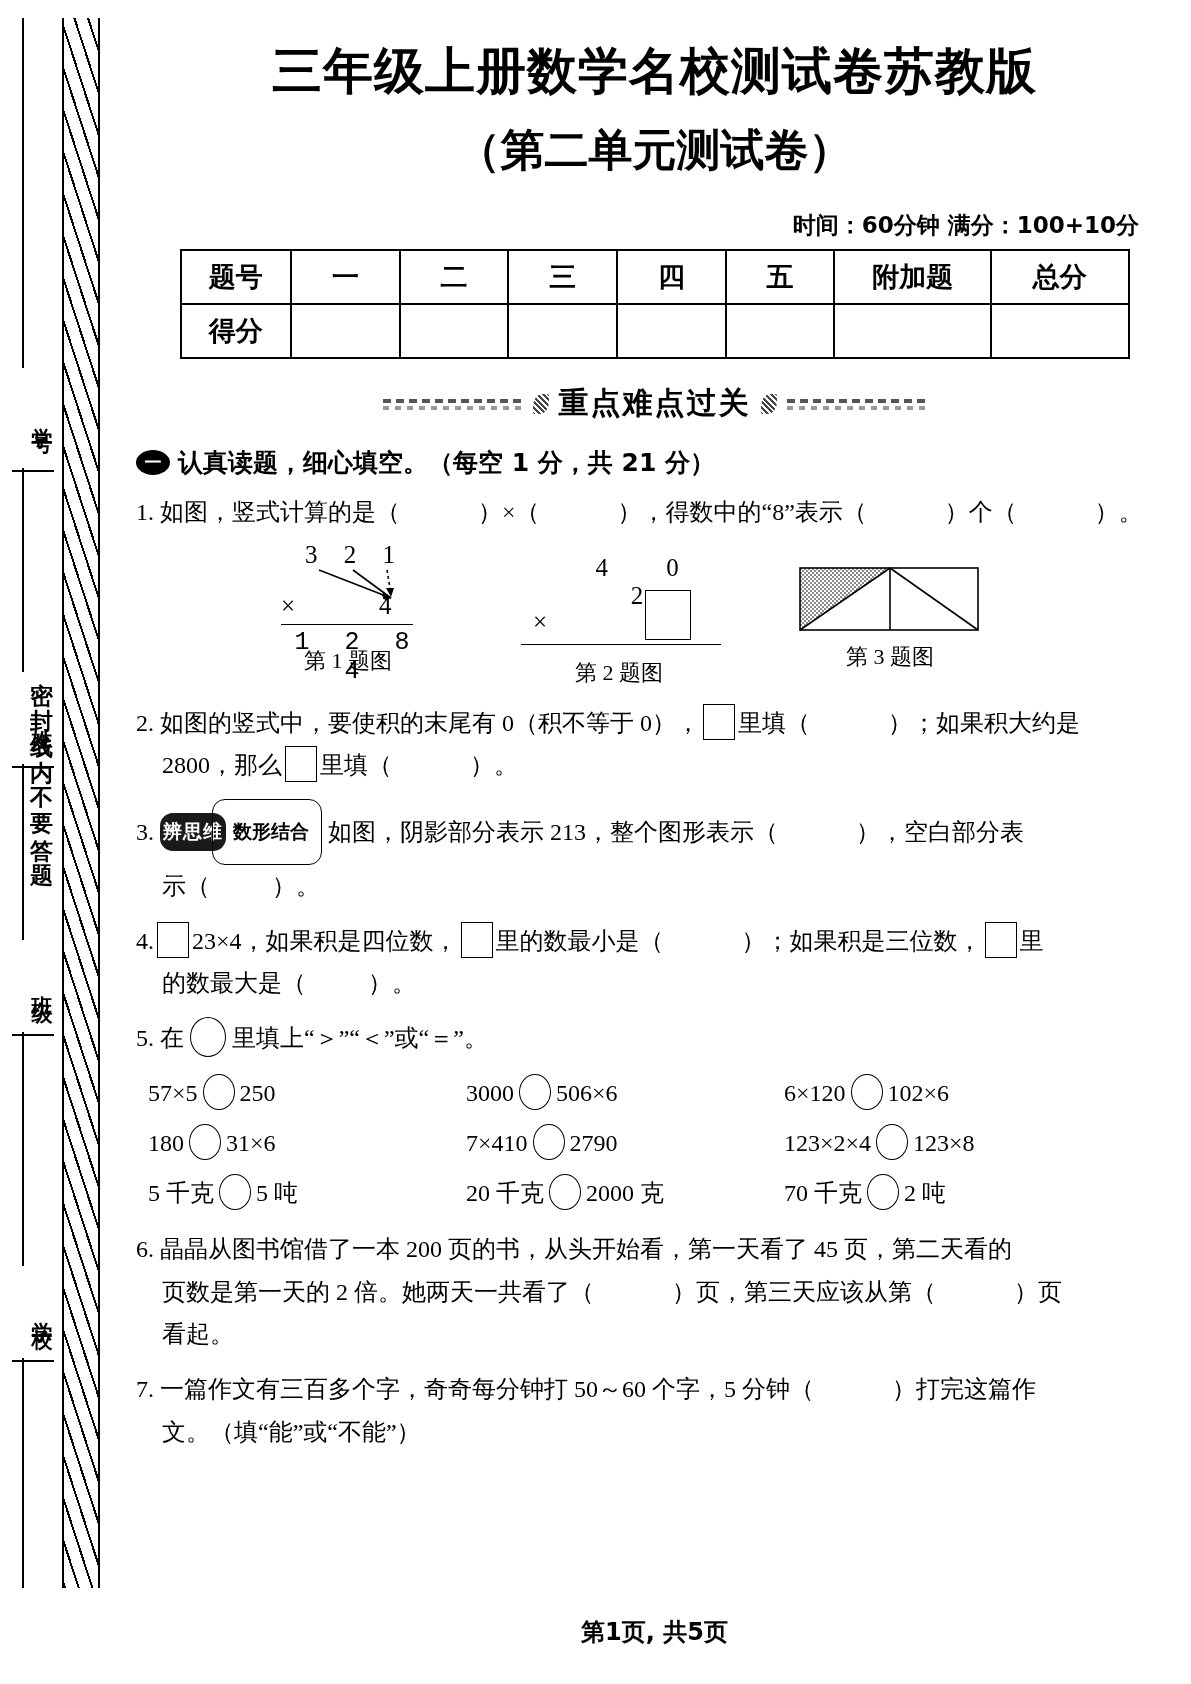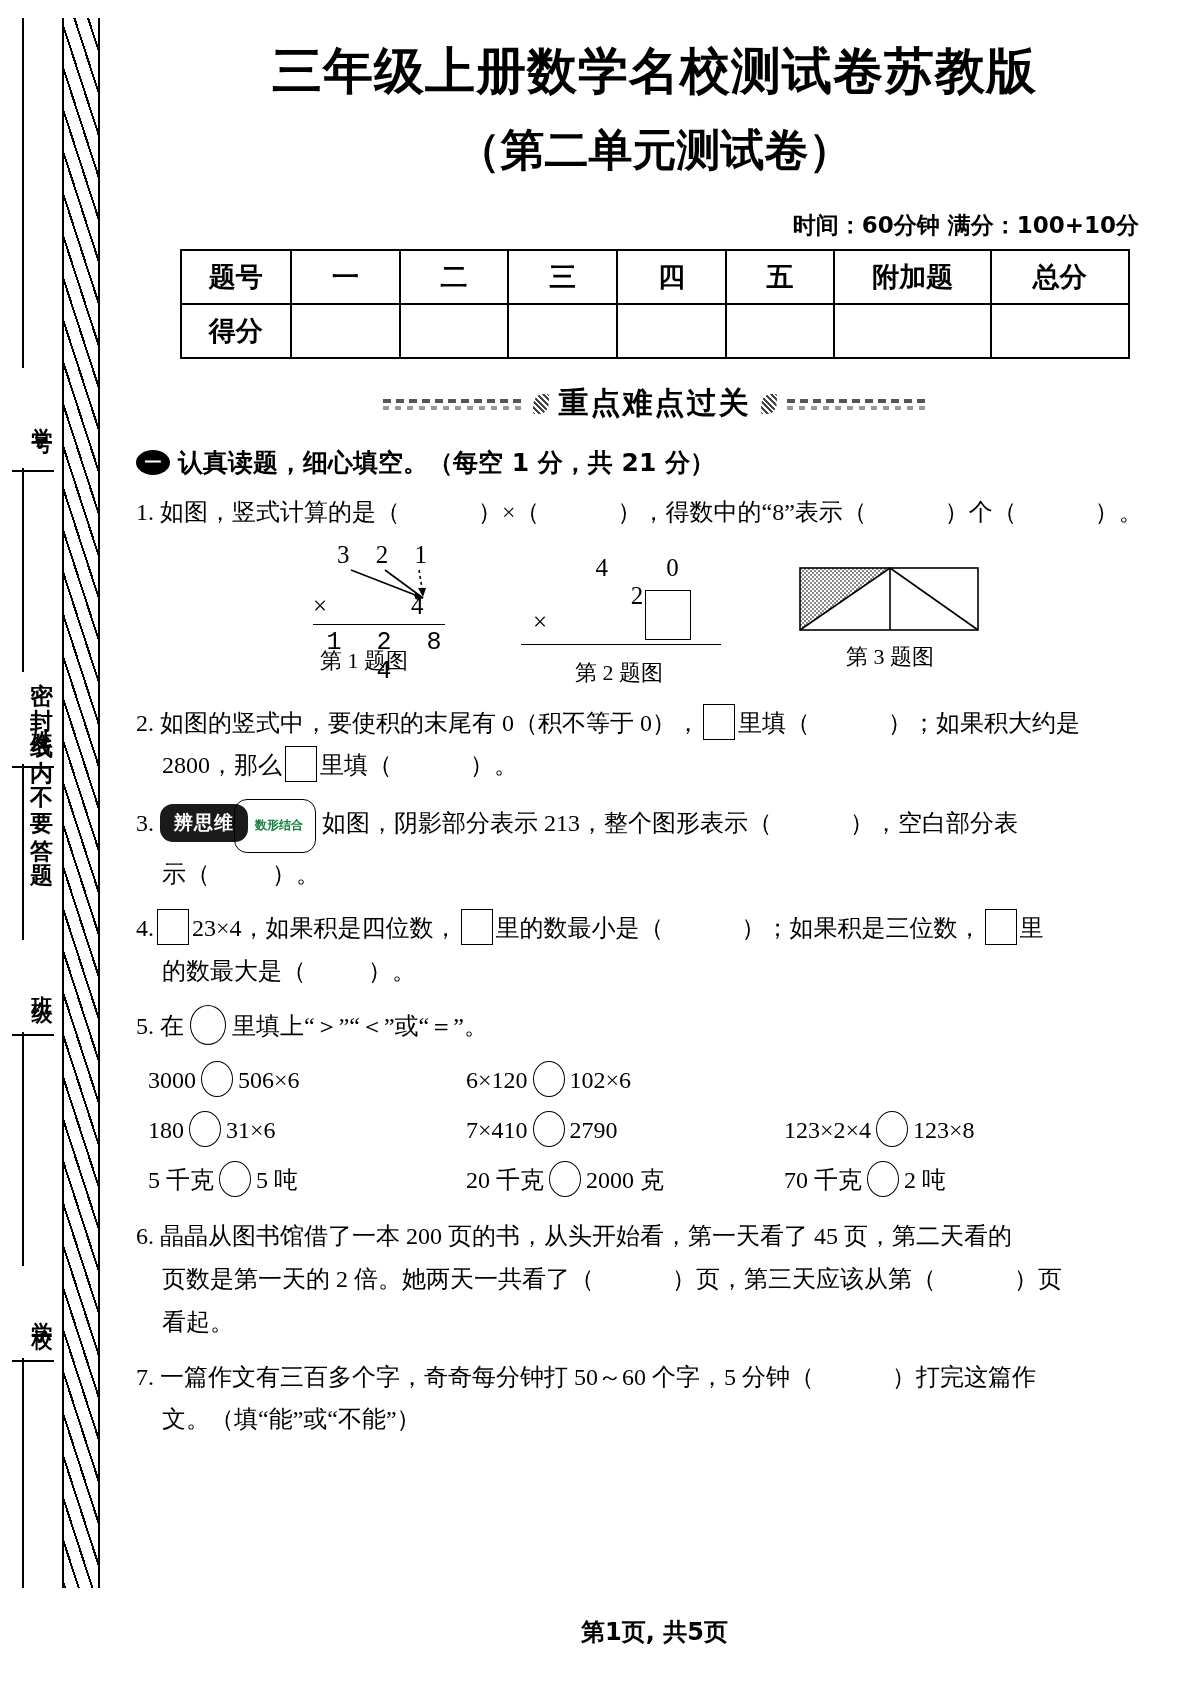--- a/index.html
+++ b/index.html
@@ -133,27 +133,27 @@
     display:inline-block; width:30px; height:34px;
     border:1.6px solid #000; border-radius:50%;
     vertical-align:-9px; margin:0 5px;
   }
   .gap { display:inline-block; width:78px; }
   .gap-s { display:inline-block; width:62px; }
 
   .badge-dark {
     display:inline-block; background:#1a1a1a; color:#fff;
     font-family:"DejaVu Sans", sans-serif; font-weight:bold;
-    font-size:19px; padding:2px 14px; border-radius:13px;
+    font-size:19px; padding:2px 3px; border-radius:13px;
     vertical-align:2px; letter-spacing:1px;
   }
   .badge-out {
-    display:inline-block; border:1.6px solid #000; color:#15803d;
+    display:inline-block; border:1.6px solid #000; color:#000000;
     font-family:"DejaVu Sans", sans-serif; font-weight:bold;
-    font-size:12px; padding:15px 12px; border-radius:13px;
+    font-size:19px; padding:15px 12px; border-radius:13px;
     vertical-align:2px; margin-left:-14px; padding-left:20px;
   }
 
   
   .figs { position:relative; height:150px; margin:6px 0 0 0; }
   .fig { position:absolute; text-align:center; }
   .fig-cap {
     font-size:22px; margin-top:4px;
     font-family:"Liberation Serif", serif;
   }
@@ -237,21 +237,21 @@
   </div>
 
   <div class="q">
     <span class="qn">1.</span>
     <span>如图，竖式计算的是（</span><span class="gap"></span><span>）×（</span><span class="gap"></span><span>），得数中的“8”表示（</span><span class="gap"></span><span>）个（</span><span class="gap"></span><span>）。</span>
   </div>
 
   <div class="figs">
 
     <div class="fig" style="left:155px; top:0;">
-      <div style="position:relative; width:150px; height:102px;margin-left:32px;">
+      <div style="position:relative; width:150px; height:102px;">
         <div class="vform" style="position:absolute; left:32px; top:2px;">3 2 1</div>
         <svg width="150" height="102" style="position:absolute;left:0;top:0;">
           <line x1="46" y1="30" x2="118" y2="58" stroke="#000" stroke-width="1.6"></line>
           <polygon points="118,58 110,52 110,59" fill="#000"></polygon>
           <line x1="80" y1="30" x2="118" y2="58" stroke="#000" stroke-width="1.6"></line>
           <polygon points="118,58 108,54 112,60" fill="#000"></polygon>
           <line x1="114" y1="30" x2="118" y2="54" stroke="#000" stroke-width="1.6" stroke-dasharray="3,3"></line>
           <polygon points="118,57 113,48 121,48" fill="#000"></polygon>
         </svg>
         <div style="position:absolute; left:8px; top:52px; font-size:25px;">×</div>
@@ -317,20 +317,23 @@
     </div>
   </div>
 
   <div class="q">
     <span class="qn">5.</span>
     <span>在</span><span class="ell"></span><span>里填上“＞”“＜”或“＝”。</span>
   </div>
 
   <div class="cmp-row">
     <div class="cmp-cell">
+      <span>57×5</span><span class="ell-sm"></span><span>250</span>
+    </div>
+    <div class="cmp-cell">
       <span>3000</span><span class="ell-sm"></span><span>506×6</span>
     </div>
     <div class="cmp-cell">
       <span>6×120</span><span class="ell-sm"></span><span>102×6</span>
     </div>
   </div>
 
   <div class="cmp-row">
     <div class="cmp-cell">
       <span>180</span><span class="ell-sm"></span><span>31×6</span>

